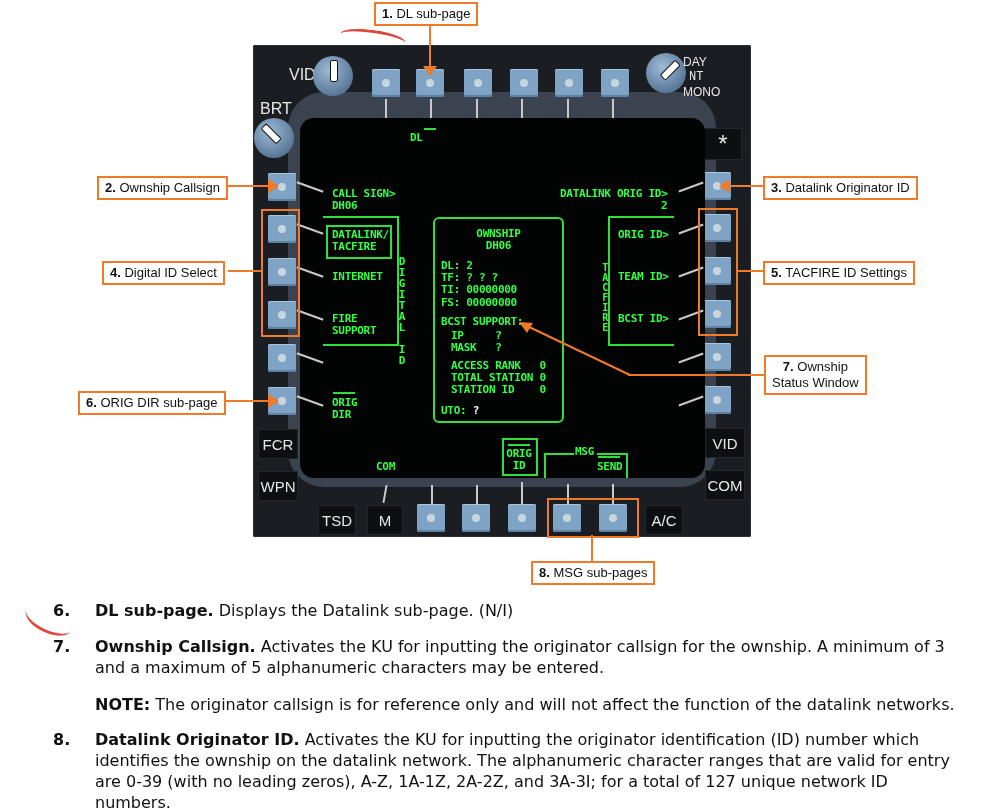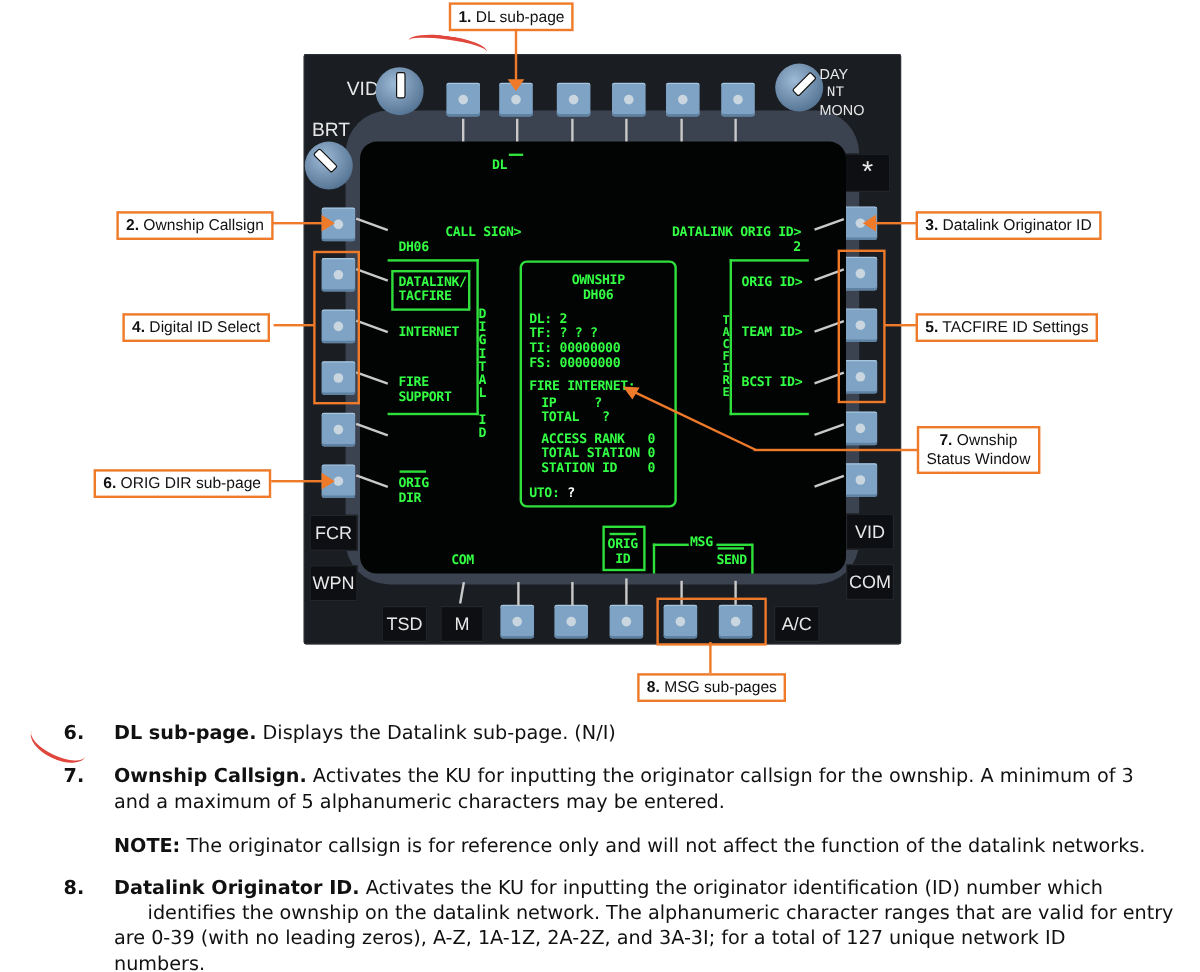--- a/index.html
+++ b/index.html
@@ -94,21 +94,21 @@
 <div class="abs osb" style="left:508px;top:504px;"></div>
 <div class="abs osb" style="left:553px;top:504px;"></div>
 <div class="abs osb" style="left:599px;top:504px;"></div>
 <div class="abs hw-key" style="left:645px;top:505px;width:36px;height:28px;">A/C</div>
 
 <div class="abs screen"></div>
 
 <div class="abs gline" style="left:424px;top:128px;width:12px;height:2px;"></div>
 <div class="abs g" style="left:410px;top:132px;">DL</div>
 
-<div class="abs g" style="left:332px;top:188px;margin-left:39px;">CALL SIGN&gt;</div>
+<div class="abs g" style="left:332px;top:188px;">CALL SIGN&gt;</div>
 <div class="abs g" style="left:332px;top:200px;">DH06</div>
 
 <div class="abs gline" style="left:323px;top:216px;width:76px;height:2px;"></div>
 <div class="abs gline" style="left:397px;top:216px;width:2px;height:130px;"></div>
 <div class="abs gline" style="left:323px;top:344px;width:76px;height:2px;"></div>
 
 <div class="abs gbox" style="left:326px;top:225px;width:62px;height:30px;"></div>
 <div class="abs g" style="left:332px;top:229px;">DATALINK/</div>
 <div class="abs g" style="left:332px;top:241px;">TACFIRE</div>
 <div class="abs g" style="left:332px;top:271px;">INTERNET</div>
@@ -140,23 +140,23 @@
   <div>T</div><div>A</div><div>C</div><div>F</div><div>I</div><div>R</div><div>E</div>
 </div>
 
 <div class="abs gbox" style="left:433px;top:217px;width:127px;height:202px;border-radius:6px;"></div>
 <div class="abs g" style="left:435px;top:228px;width:127px;text-align:center;">OWNSHIP</div>
 <div class="abs g" style="left:435px;top:240px;width:127px;text-align:center;">DH06</div>
 <div class="abs g" style="left:441px;top:260px;">DL: 2</div>
 <div class="abs g" style="left:441px;top:272px;">TF: ? ? ?</div>
 <div class="abs g" style="left:441px;top:284px;">TI: 00000000</div>
 <div class="abs g" style="left:441px;top:297px;">FS: 00000000</div>
-<div class="abs g" style="left:441px;top:316px;">FIRE INTERNET:</div>
+<div class="abs g" style="left:441px;top:316px;">BCST SUPPORT:</div>
 <div class="abs g" style="left:451px;top:330px;">IP     ?</div>
-<div class="abs g" style="left:451px;top:342px;">TOTAL   ?</div>
+<div class="abs g" style="left:451px;top:342px;">MASK   ?</div>
 <div class="abs g" style="left:451px;top:360px;">ACCESS RANK   0</div>
 <div class="abs g" style="left:451px;top:372px;">TOTAL STATION 0</div>
 <div class="abs g" style="left:451px;top:384px;">STATION ID    0</div>
 <div class="abs g" style="left:441px;top:405px;"><span>UTO:</span> <span class="gw">?</span></div>
 
 <div class="abs gbox" style="left:502px;top:438px;width:32px;height:34px;"></div>
 <div class="abs gline" style="left:508px;top:444px;width:22px;height:2px;"></div>
 <div class="abs g" style="left:503px;top:448px;width:32px;text-align:center;">ORIG</div>
 <div class="abs g" style="left:503px;top:460px;width:32px;text-align:center;">ID</div>
 
@@ -236,16 +236,16 @@
 <div class="abs doc" style="left:95px;top:636px;width:855px;text-align:justify;">
     <div style="white-space:nowrap;"><b>Ownship Callsign.</b><span> Activates the KU for inputting the originator callsign for the ownship. A minimum of 3</span></div>
     <div>and a maximum of 5 alphanumeric characters may be entered.</div>
   </div>
 
 <div class="abs doc" style="left:95px;top:694px;white-space:nowrap;"><b>NOTE:</b><span> The originator callsign is for reference only and will not affect the function of the datalink networks.</span></div>
 
 <div class="abs doc num" style="left:53px;top:729px;">8.</div>
 <div class="abs doc" style="left:95px;top:729px;width:855px;">
     <div style="white-space:nowrap;"><b>Datalink Originator ID.</b><span> Activates the KU for inputting the originator identification (ID) number which</span></div>
-    <div style="white-space:nowrap;margin-left:28px;">identifies the ownship on the datalink network. The alphanumeric character ranges that are valid for entry</div>
+    <div style="white-space:nowrap;">identifies the ownship on the datalink network. The alphanumeric character ranges that are valid for entry</div>
     <div style="white-space:nowrap;">are 0-39 (with no leading zeros), A-Z, 1A-1Z, 2A-2Z, and 3A-3I; for a total of 127 unique network ID</div>
     <div>numbers.</div>
   </div>
 
 </body></html>

